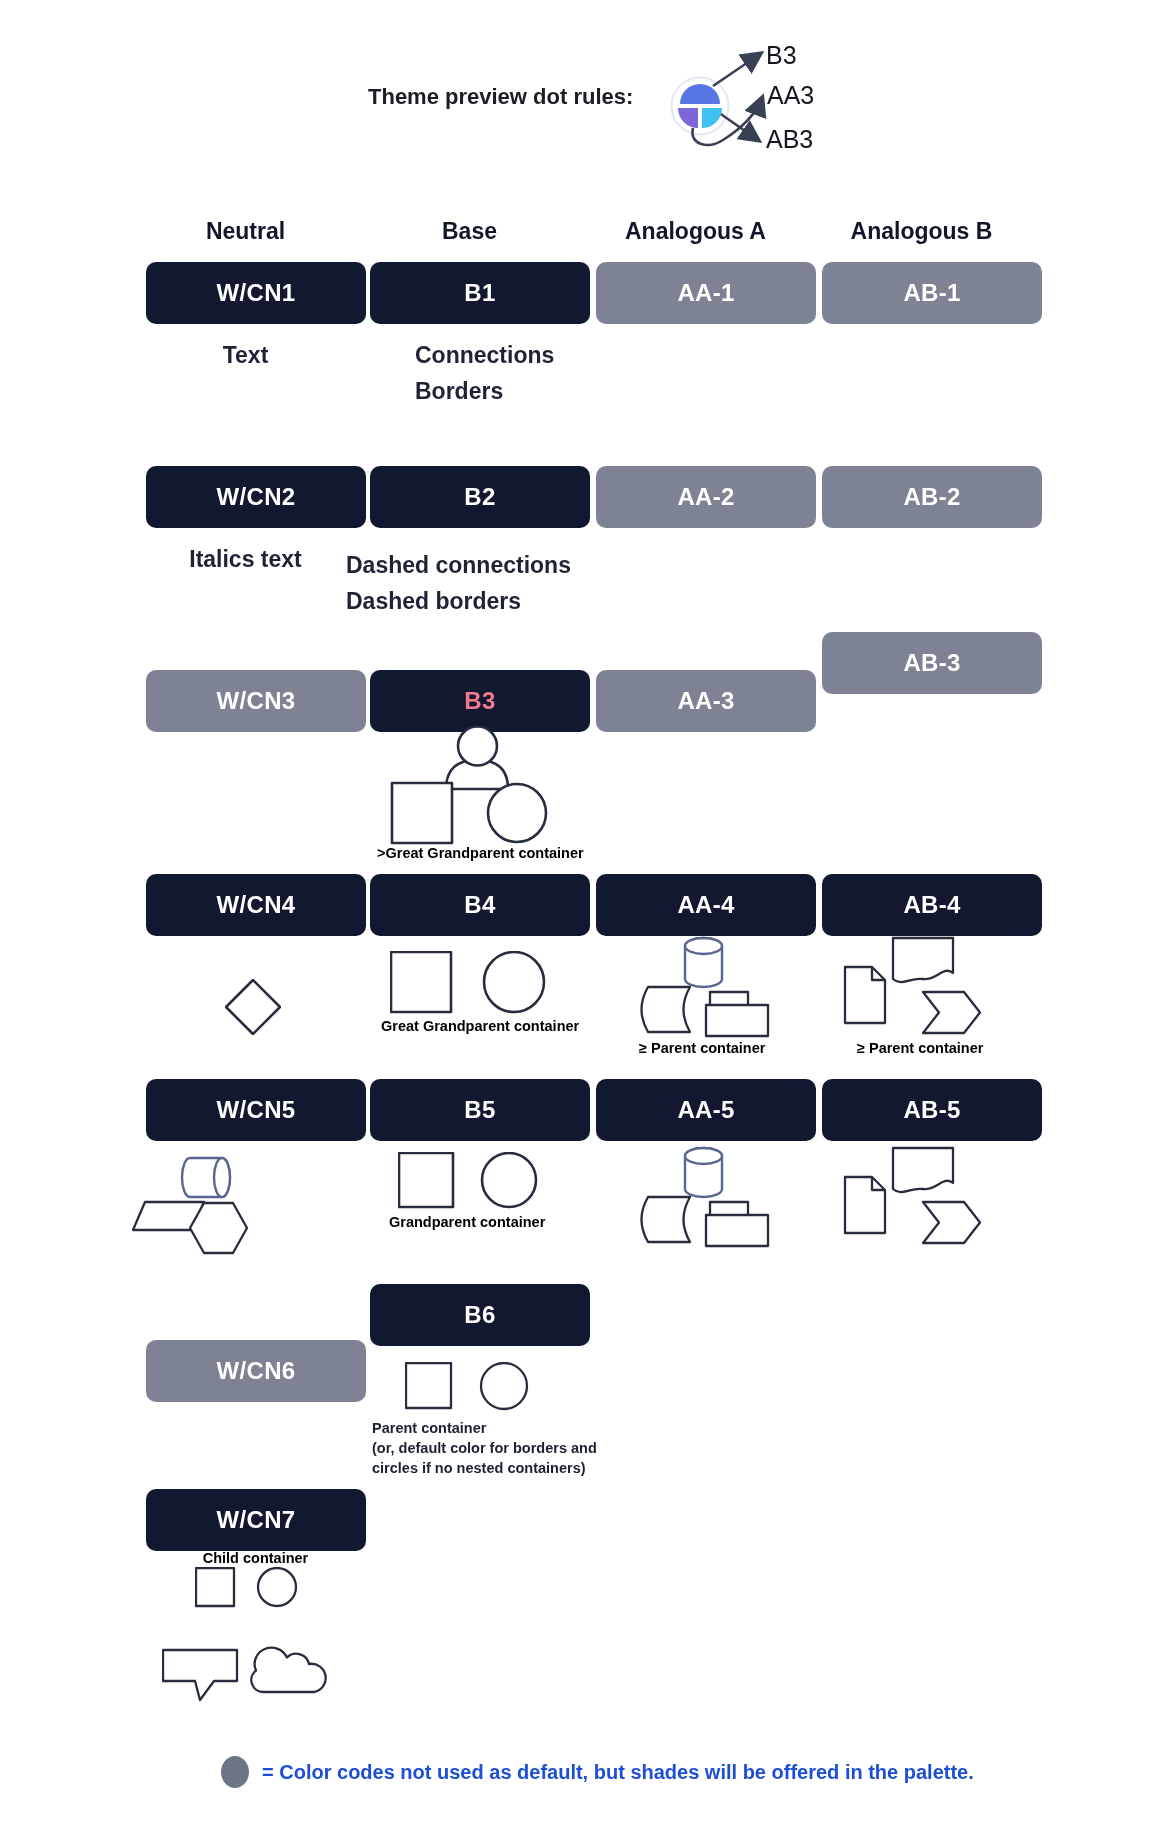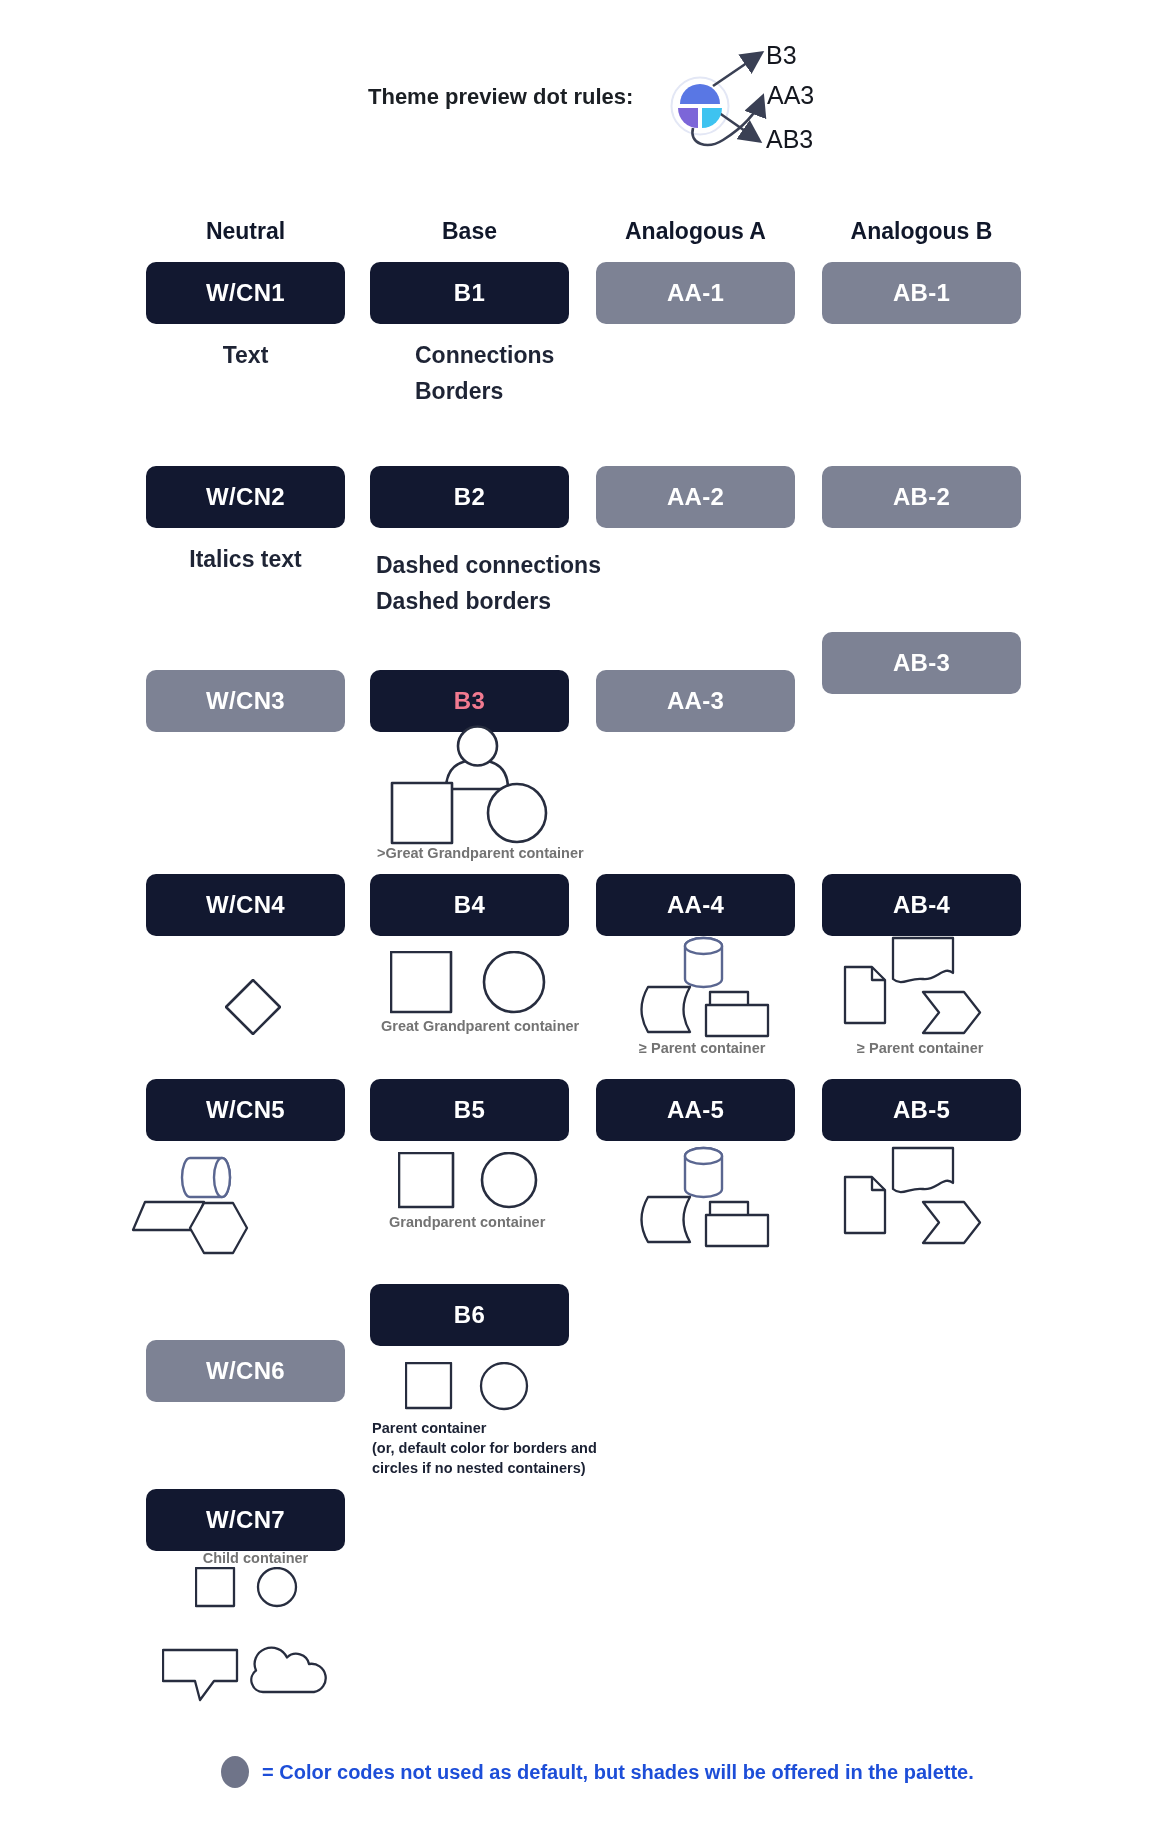--- a/index.html
+++ b/index.html
@@ -2,30 +2,30 @@
 <html style="--dark: #121830; --gray: #7d8294; --pink-label: #f27a90; --dot-blue: #5977e4; --dot-purple: #7c66d8; --dot-cyan: #3ec3f0; --arrow: #3a4054; --shape-stroke: #272d3f; --cylinder-stroke: #5a6690; --legend-dot: #6f7489; --ring: #e3e7f5;"><head>
 <meta charset="utf-8">
 <style>
   html,body{margin:0;padding:0;}
   body{width:1164px;height:1822px;background:#ffffff;position:relative;
        font-family:"Liberation Sans", sans-serif;color:#171c2b;}
   .abs{position:absolute;}
   .title{font-size:22px;font-weight:700;color:#1b1f24;white-space:nowrap;}
   .dotlabel{font-size:25px;font-weight:500;color:#14171f;white-space:nowrap;}
   .colhead{width:199px;text-align:center;font-size:23px;font-weight:700;color:#10172a;}
-  .swatch{width:199px;height:62px;border-radius:10px;display:flex;align-items:center;justify-content:center;}
+  .swatch{width:220px;height:62px;border-radius:10px;display:flex;align-items:center;justify-content:center;}
   .swatch span{font-size:24px;font-weight:700;color:#ffffff;letter-spacing:.3px;}
   .swatch[data-variant="dark"]{background:var(--dark);}
   .swatch[data-variant="gray"]{background:var(--gray);}
   .swatch[data-variant="dark-pink"]{background:var(--dark);}
   .swatch[data-variant="dark-pink"] span{color:var(--pink-label);}
   .cap{font-size:23px;font-weight:700;color:#1e2435;white-space:nowrap;}
   .capblock{display:flex;flex-direction:column;gap:9px;}
   .ctr{width:199px;text-align:center;}
-  .smallcap{font-size:14.5px;font-weight:700;color:#737373;white-space:nowrap;}
+  .smallcap{font-size:14.5px;font-weight:700;color:#000000;white-space:nowrap;}
   .smallblock{font-size:14.5px;font-weight:600;color:#1b2133;line-height:20px;white-space:nowrap;}
   .legendtext{font-size:20px;font-weight:700;color:#1d4ed8;white-space:nowrap;}
   .legenddot{width:28px;height:32px;border-radius:50%;background:var(--legend-dot);}
   
   .ring{fill:none;stroke:var(--ring);stroke-width:2;}
   .arrow{fill:none;stroke:var(--arrow);stroke-width:2.6;}
   .arrowhead{fill:var(--arrow);}
   .seg-blue{fill:var(--dot-blue);}
   .seg-purple{fill:var(--dot-purple);}
   .seg-cyan{fill:var(--dot-cyan);}
@@ -88,21 +88,21 @@
     <span>B2</span>
   </div>
 <div class="swatch abs" style="left:596px;top:466px" data-variant="gray">
     <span>AA-2</span>
   </div>
 <div class="swatch abs" style="left:822px;top:466px" data-variant="gray">
     <span>AB-2</span>
   </div>
 
 <div class="cap ctr abs" style="left:146px;top:546px">Italics text</div>
-<div class="capblock abs" style="left:376px;top:552px">
+<div class="capblock abs" style="left:346px;top:552px">
   <div class="cap">Dashed connections</div>
   <div class="cap">Dashed borders</div>
 </div>
 
 <div class="swatch abs" style="left:146px;top:670px" data-variant="gray">
     <span>W/CN3</span>
   </div>
 <div class="swatch abs" style="left:370px;top:670px" data-variant="dark-pink">
     <span>B3</span>
   </div>

